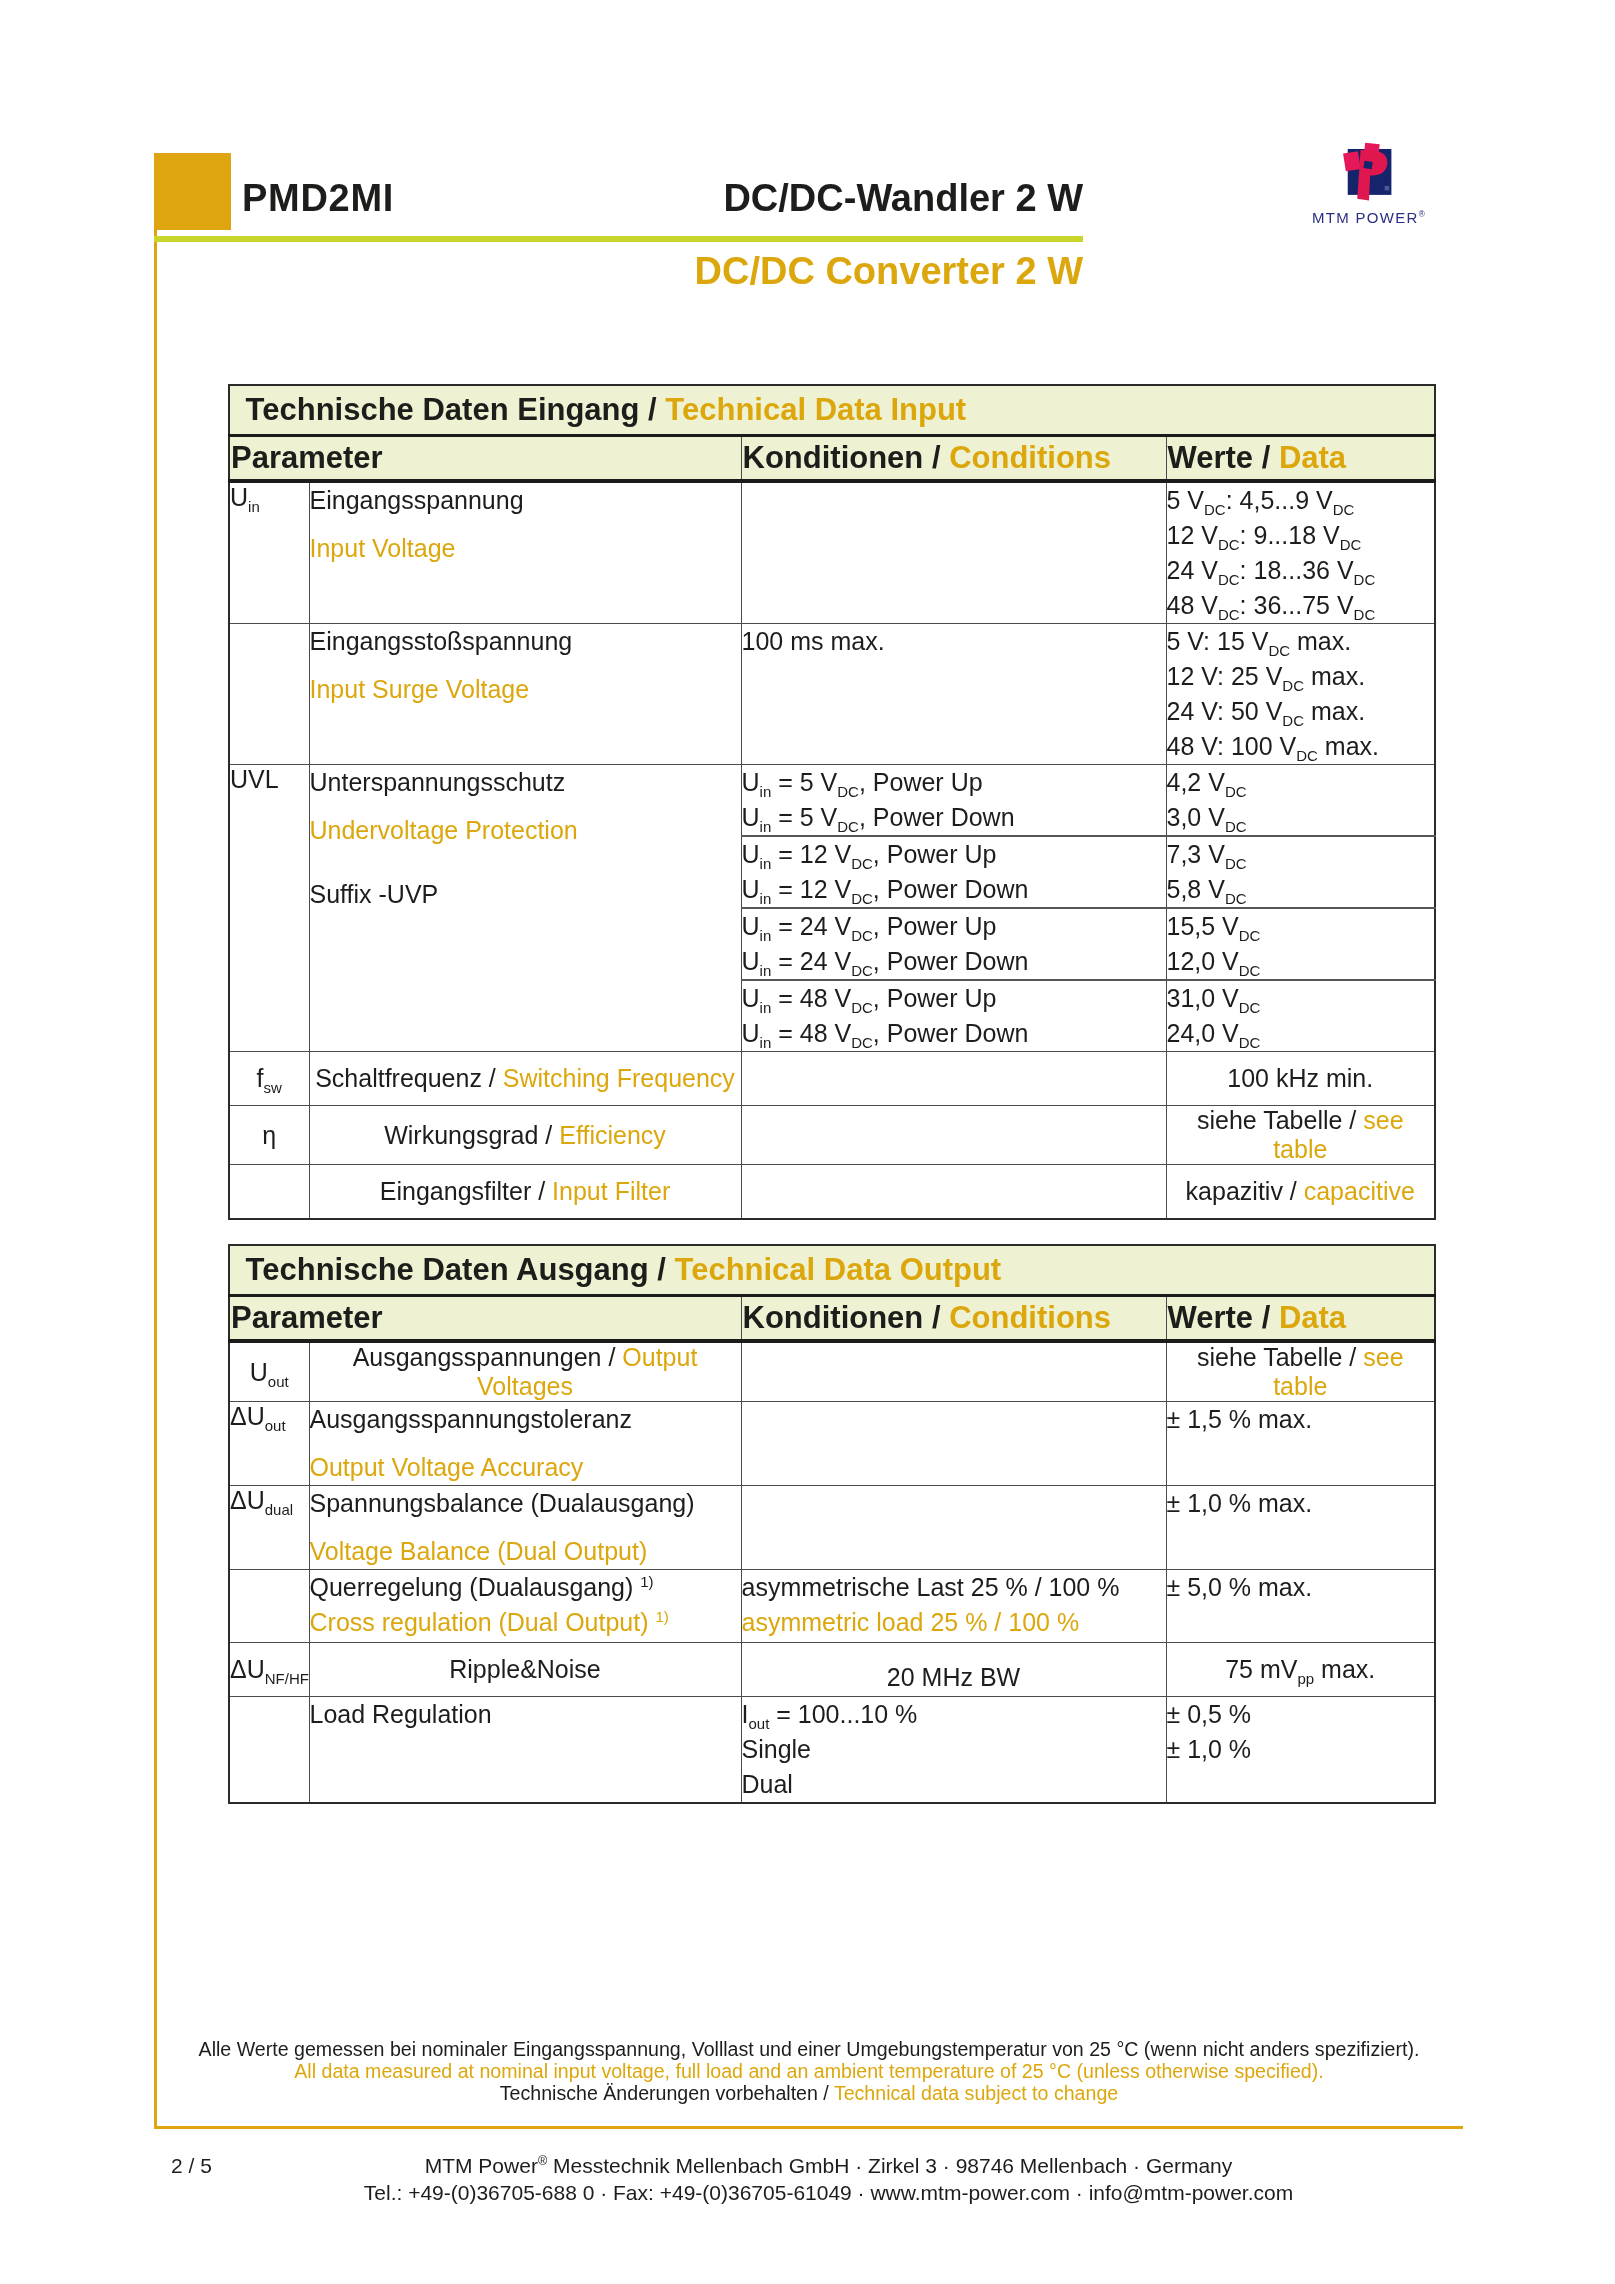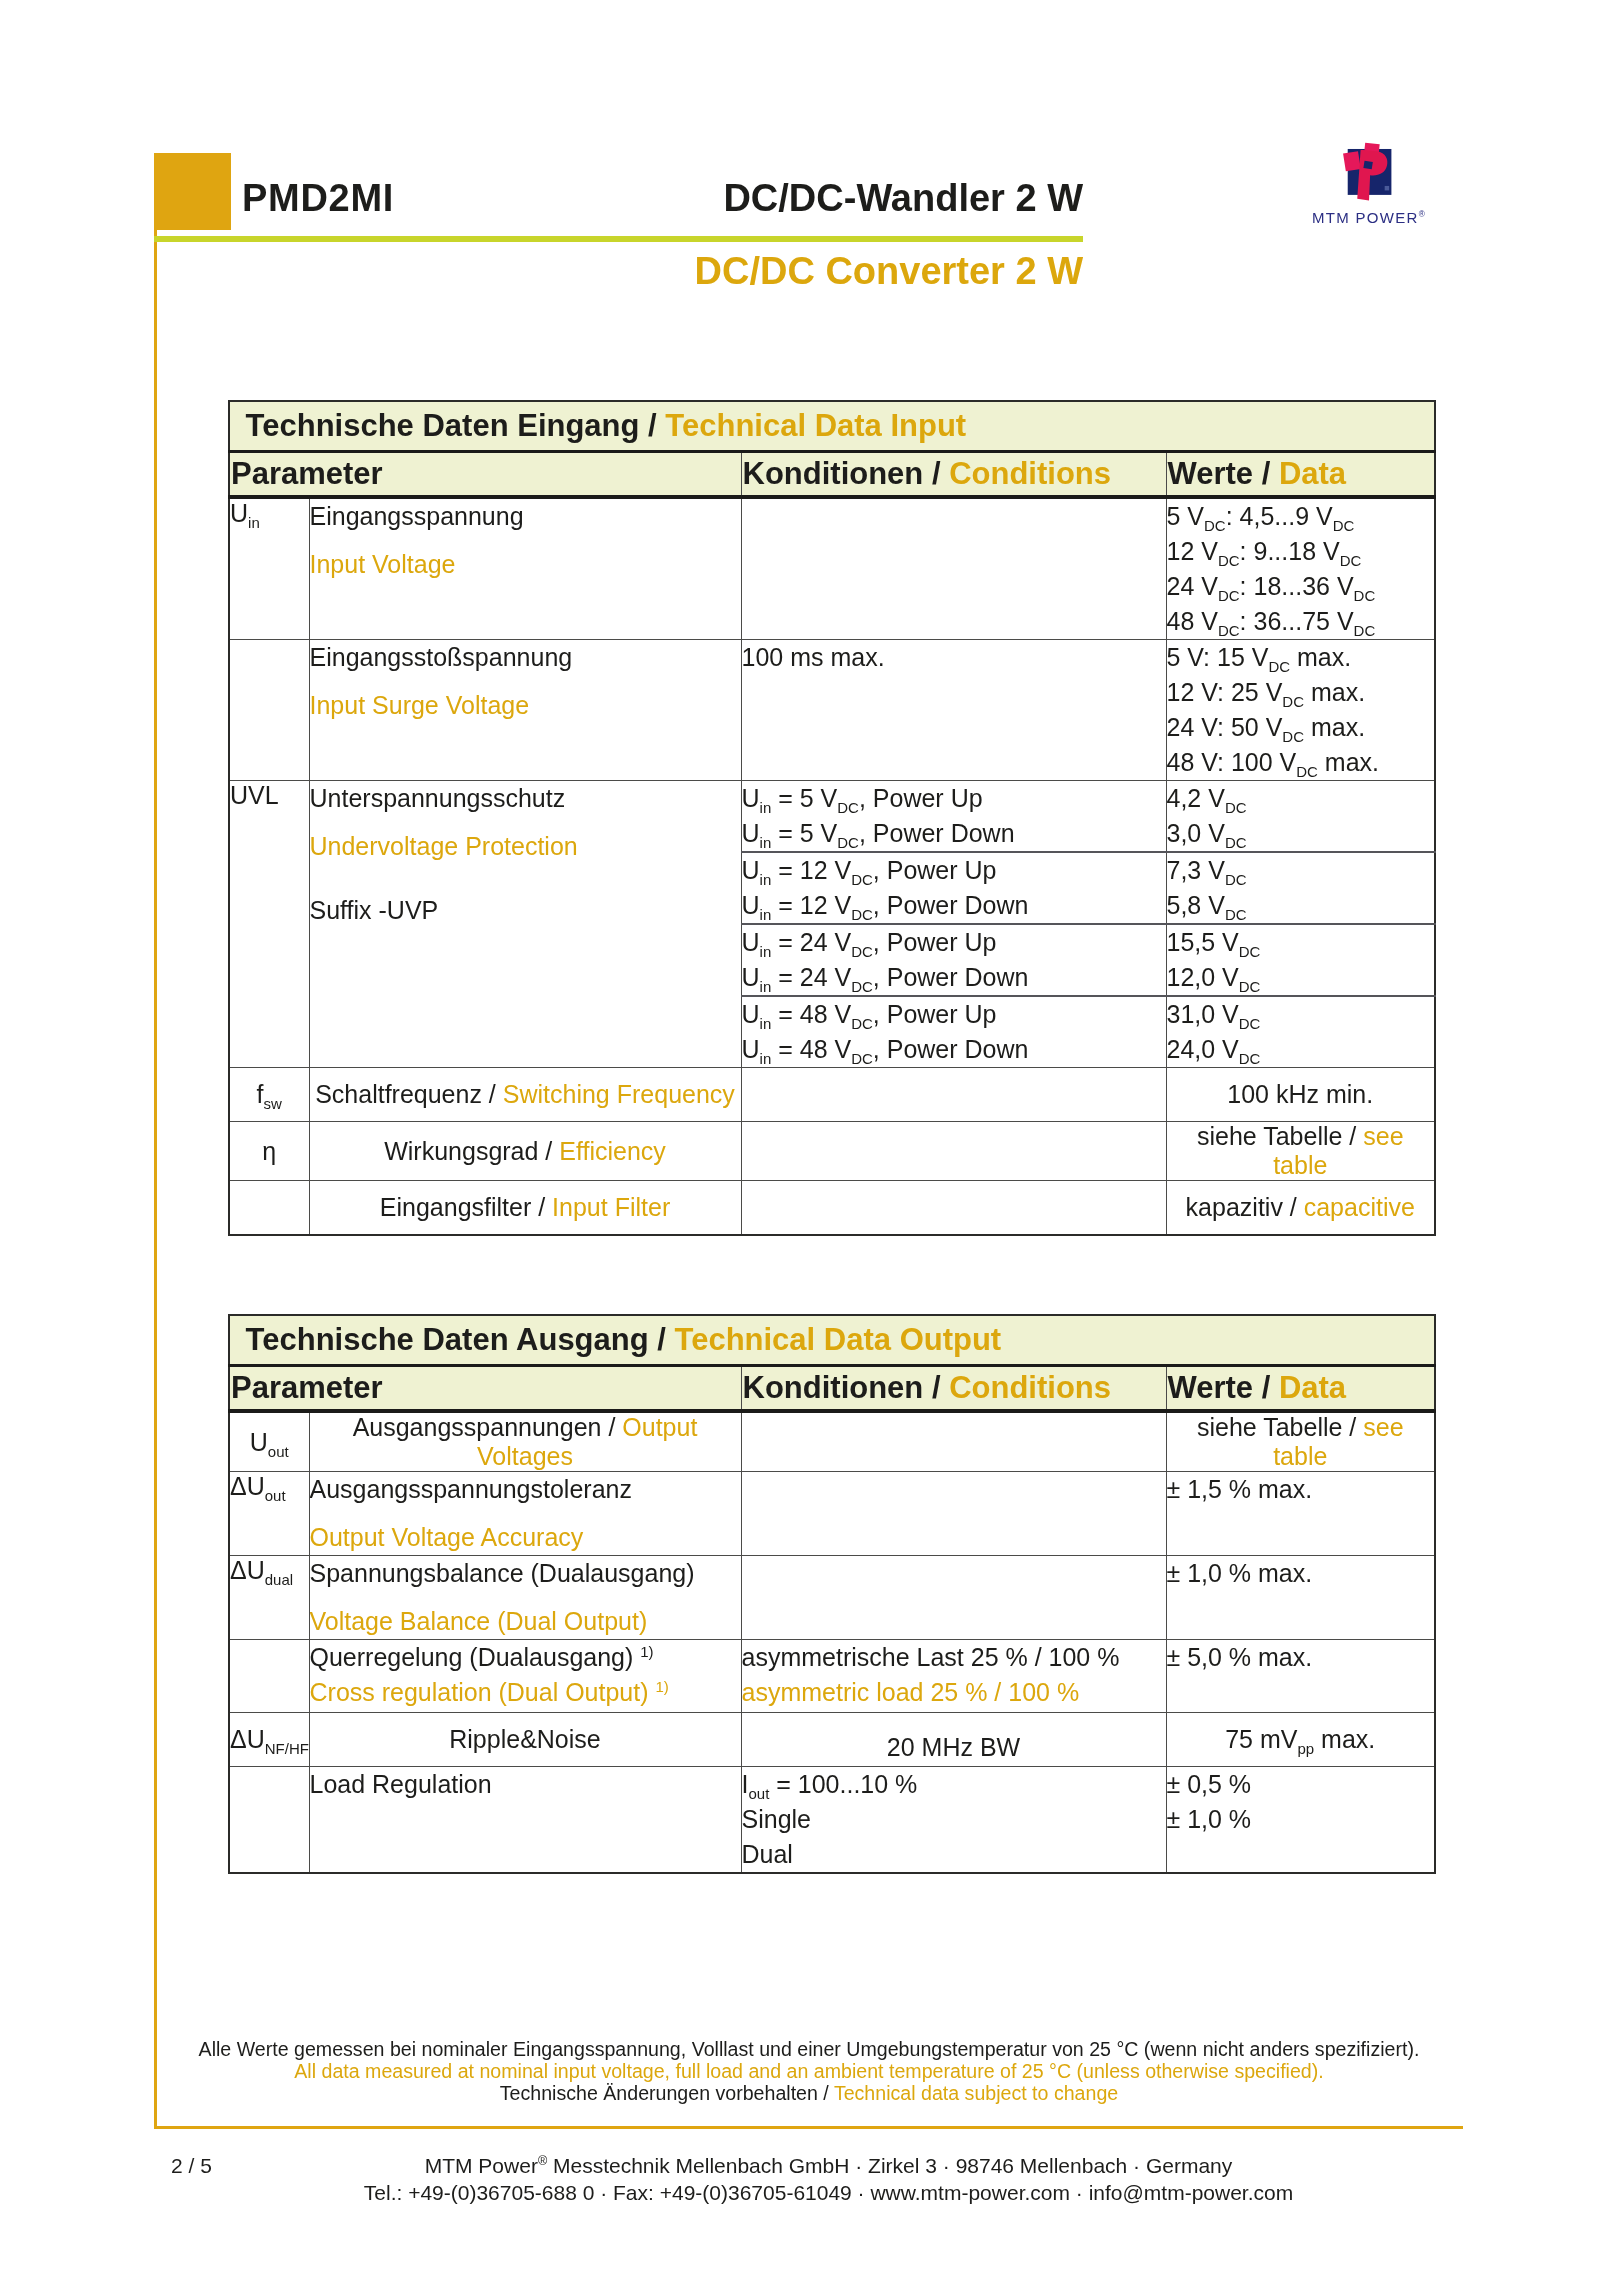--- a/index.html
+++ b/index.html
@@ -75,21 +75,21 @@
       <rect x="12" y="12" width="78" height="82" fill="#16256b"></rect>
       <rect x="42" y="2" width="26" height="22" fill="#e5185a" transform="rotate(6 55 13)"></rect>
       <rect x="6" y="18" width="27" height="32" fill="#e5185a" transform="rotate(-9 19 34)"></rect>
       <path d="M40 14 L64 16 C80 18 85 31 82 42 C79 55 66 61 52 59 L50 104 L29 101 L35 14 Z" fill="#e0164f"></path>
       <rect x="41" y="34" width="15" height="13" fill="#16256b" transform="rotate(9 48 40)"></rect>
       <rect x="78" y="78" width="8" height="8" fill="#4a5a9a"></rect>
     </svg>
     <div class="brand">MTM POWER<sup>®</sup></div>
   </div>
 
-  <table class="spec" style="top:400px;">
+  <table class="spec" style="top:384px;">
     <colgroup>
         <col style="width:80px">
         <col style="width:432px">
         <col style="width:425px">
         <col style="width:269px">
       </colgroup>
     <tbody>
         <tr class="trow">
       <td colspan="4">
         <span class="b">Technische Daten Eingang / </span><span class="g">Technical Data Input</span>
@@ -194,21 +194,21 @@
     </tr>
     <tr class="mid r-short">
       <td class="sym"></td>
       <td class="name"><span>Eingangsfilter / </span><span class="g">Input Filter</span></td>
       <td class="cond"></td>
       <td class="val"><span>kapazitiv / </span><span class="g">capacitive</span></td>
     </tr>
   </tbody>
     </table>
 
-  <table class="spec" style="top:1314px;">
+  <table class="spec" style="top:1244px;">
     <colgroup>
         <col style="width:80px">
         <col style="width:432px">
         <col style="width:425px">
         <col style="width:269px">
       </colgroup>
     <tbody>
         <tr class="trow">
       <td colspan="4">
         <span>Technische Daten Ausgang / </span><span class="g">Technical Data Output</span>

